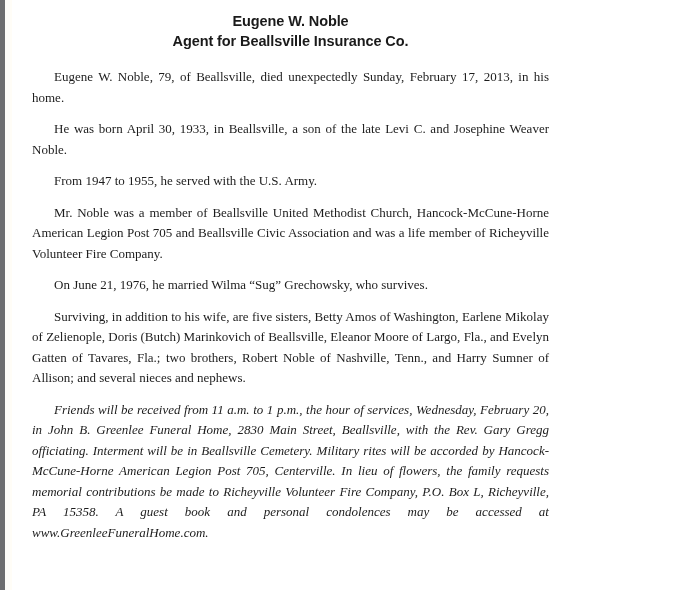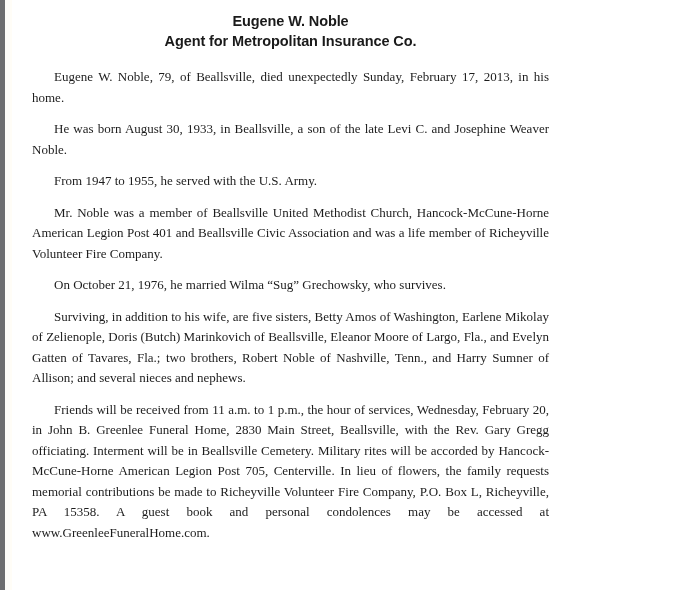--- a/index.html
+++ b/index.html
@@ -70,38 +70,39 @@
     line-height: 20.5px;
     color: #1c1c1c;
     text-align: justify;
     text-indent: 22px;
     -webkit-font-feature-settings: "onum" 1;
     font-feature-settings: "onum" 1;
     font-variant-numeric: oldstyle-nums;
   }
   .obit-paragraph:last-child {
     margin-bottom: 16px;
+    font-style: italic;
   }
 </style>
 </head>
 <body>
 
 <div id="scan-edge-bar"></div>
 <div id="paper-tint"></div>
 
 <div id="page">
 
   <div id="obituary-heading">
     <span class="heading-line">Eugene W. Noble</span>
-    <span class="heading-line">Agent for Metropolitan Insurance Co.</span>
+    <span class="heading-line">Agent for Beallsville Insurance Co.</span>
   </div>
 
   <div id="obituary-body">
     <p class="obit-paragraph">Eugene W. Noble, 79, of Beallsville, died unexpectedly Sunday, February 17, 2013, in his home.</p>
-    <p class="obit-paragraph">He was born August 30, 1933, in Beallsville, a son of the late Levi C. and Josephine Weaver Noble.</p>
+    <p class="obit-paragraph">He was born April 30, 1933, in Beallsville, a son of the late Levi C. and Josephine Weaver Noble.</p>
     <p class="obit-paragraph">From 1947 to 1955, he served with the U.S. Army.</p>
-    <p class="obit-paragraph">Mr. Noble was a member of Beallsville United Methodist Church, Hancock-McCune-Horne American Legion Post 401 and Beallsville Civic Association and was a life member of Richeyville Volunteer Fire Company.</p>
-    <p class="obit-paragraph">On October 21, 1976, he married Wilma “Sug” Grechowsky, who survives.</p>
+    <p class="obit-paragraph">Mr. Noble was a member of Beallsville United Methodist Church, Hancock-McCune-Horne American Legion Post 705 and Beallsville Civic Association and was a life member of Richeyville Volunteer Fire Company.</p>
+    <p class="obit-paragraph">On June 21, 1976, he married Wilma “Sug” Grechowsky, who survives.</p>
     <p class="obit-paragraph">Surviving, in addition to his wife, are five sisters, Betty Amos of Washington, Earlene Mikolay of Zelienople, Doris (Butch) Marinkovich of Beallsville, Eleanor Moore of Largo, Fla., and Evelyn Gatten of Tavares, Fla.; two brothers, Robert Noble of Nashville, Tenn., and Harry Sumner of Allison; and several nieces and nephews.</p>
     <p class="obit-paragraph">Friends will be received from 11 a.m. to 1 p.m., the hour of services, Wednesday, February 20, in John B. Greenlee Funeral Home, 2830 Main Street, Beallsville, with the Rev. Gary Gregg officiating. Interment will be in Beallsville Cemetery. Military rites will be accorded by Hancock-McCune-Horne American Legion Post 705, Centerville. In lieu of flowers, the family requests memorial contributions be made to Richeyville Volunteer Fire Company, P.O. Box L, Richeyville, PA 15358. A guest book and personal condolences may be accessed at www.GreenleeFuneralHome.com.</p>
   </div>
 
 </div>
 
 </body></html>

